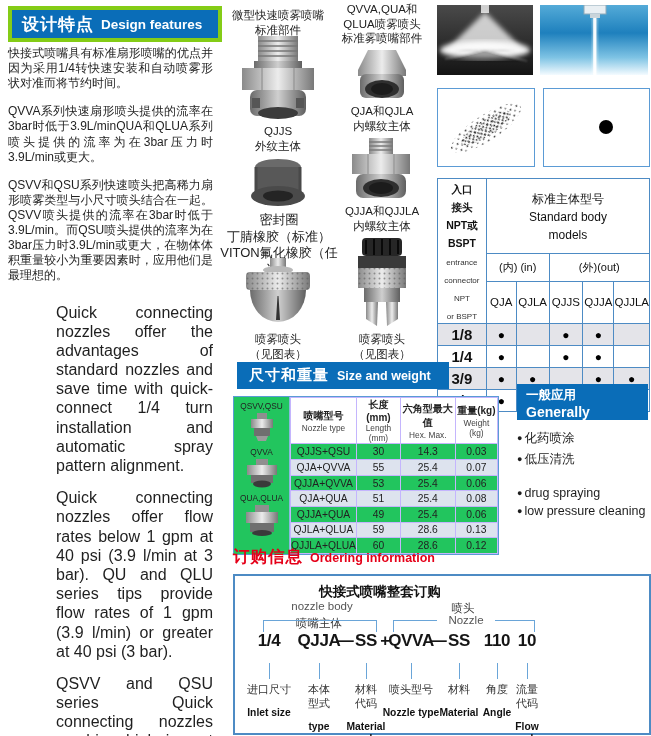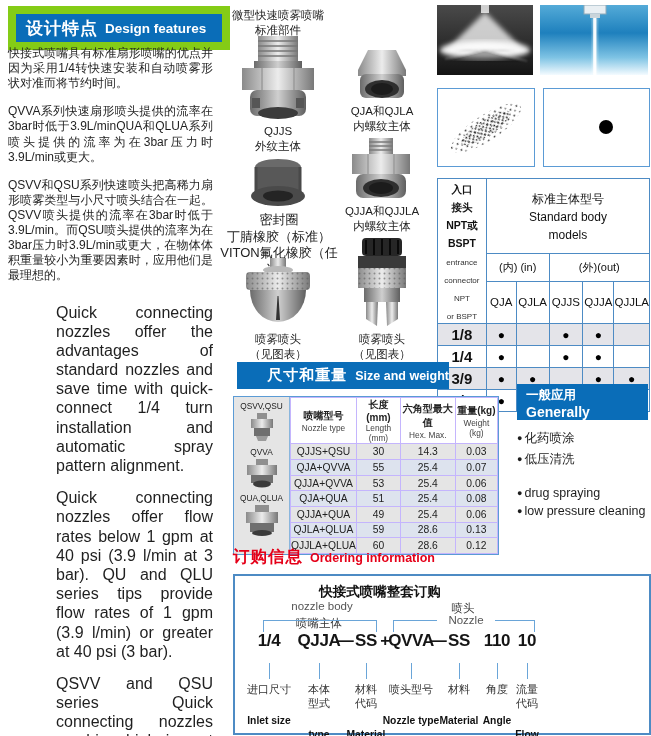--- a/index.html
+++ b/index.html
@@ -1,21 +1,21 @@
 <!DOCTYPE html>
 <html><head>
 <meta charset="utf-8">
 <style>
   html,body{margin:0;padding:0;background:#fff;}
   #page{position:relative;width:651px;height:736px;background:#fff;overflow:hidden;
         font-family:"Liberation Sans","DejaVu Sans",sans-serif;color:#222;}
   .abs{position:absolute;}
   .pre{white-space:pre-line;}
   
-  .hdr-banner{left:8px;top:6px;width:196px;height:28px;background:#0a6db8;border:8px solid #84cc16;
+  .hdr-banner{left:8px;top:6px;width:196px;height:28px;background:#0a6db8;border:4px solid #84cc16;
       display:flex;align-items:center;gap:7px;padding-left:10px;}
   .hdr-zh{color:#fff;font-weight:bold;font-size:17px;letter-spacing:1px;}
   .hdr-en{color:#fff;font-weight:bold;font-size:13.5px;}
   .lefttext{left:8px;top:46px;width:205px;}
   .lefttext p{margin:0 0 13px 0;font-size:12px;line-height:1.26;text-align:justify;color:#1f1f1f;}
   .lefttext p.en{font-size:16px;line-height:1.2;margin-bottom:13px;margin-left:48px;}
   .gap-big{margin-bottom:19px !important;}
   
   .mlabel{font-size:11.5px;line-height:1.28;color:#222;text-align:center;}
   .mlabel.sm{font-size:13px;}
@@ -28,24 +28,24 @@
   .bmt .rowhead-zh{font-size:10.5px;font-weight:bold;line-height:1.15;color:#111;}
   .bmt .rowhead-en{font-size:8px;line-height:1.12;color:#333;}
   .bmt .title{font-size:12px;line-height:1.12;color:#111;}
   .bmt .inout{font-size:11px;height:19px;color:#111;}
   .bmt .model{font-size:11.5px;height:30px;color:#111;}
   .bmt .size{font-size:15px;font-weight:600;color:#111;}
   .bmt .dot{font-size:12px;color:#000;}
   .bmt tr.shade td{background:#e4e4e9;}
   .bmt .datarow td{height:21px;}
   
-  .swb{left:237px;top:362px;width:200px;height:27px;background:#0a6db8;display:flex;align-items:center;gap:8px;padding-left:12px;justify-content:flex-end;}
+  .swb{left:237px;top:362px;width:200px;height:27px;background:#0a6db8;display:flex;align-items:center;gap:8px;padding-left:12px;}
   .swb .zh{color:#fff;font-weight:bold;font-size:15px;letter-spacing:1px;}
   .swb .en{color:#fff;font-weight:bold;font-size:12.5px;}
-  .swt-wrap{left:233px;top:396px;width:264px;height:157px;border:1px solid #5b9bd5;display:flex;background:#e5e5e5;}
+  .swt-wrap{left:233px;top:396px;width:264px;height:157px;border:1px solid #5b9bd5;display:flex;background:#22c55e;}
   .swt-imgs{width:55px;border-right:1px solid #8ab6dd;display:flex;flex-direction:column;align-items:center;padding-top:3px;}
   .swt-imgs .lbl{font-size:8.3px;color:#222;margin:1px 0;}
   .swt{flex:1;}
   .swt td,.swt th{border:1px solid #c4b5fd;text-align:center;vertical-align:middle;padding:0;}
   .swt th{font-weight:normal;height:33px;background:#fff;}
   .swt .h-zh{font-size:10px;font-weight:bold;color:#222;display:block;}
   .swt .h-en{font-size:8.3px;color:#444;display:block;}
   .swt td{font-size:10.3px;height:14.5px;color:#222;}
   .swt tr:nth-child(odd) td{background:#dde3ee;}
   
@@ -61,21 +61,21 @@
   .ordhead .en{color:#e50019;font-weight:bold;font-size:12.5px;}
   .ordbox{left:233px;top:574px;width:414px;height:157px;border:2px solid #4d8bc4;background:#fff;}
   .ob-title{left:40px;top:7px;width:210px;text-align:center;font-weight:bold;font-size:13.5px;color:#111;}
   .grp-zh{font-size:11.5px;color:#333;text-align:center;}
   .grp-en{font-size:11.5px;color:#555;text-align:center;background:#fff;padding:0 3px;z-index:2;}
   .bracket{border-top:1px solid #6aa5d8;border-left:1px solid #6aa5d8;border-right:1px solid #6aa5d8;height:11px;}
   .code{top:55px;font-size:17px;font-weight:bold;color:#151515;transform:translateX(-50%);letter-spacing:-0.3px;white-space:nowrap;}
   .tick{top:87px;width:1px;height:16px;background:#6aa5d8;}
   .fld{top:107px;width:58px;text-align:center;}
   .fld .zh{font-size:11px;color:#333;line-height:1.25;}
-  .fld .en{font-size:10.3px;font-weight:bold;color:#111;line-height:1.2;margin-top:18px;}
+  .fld .en{font-size:10.3px;font-weight:bold;color:#111;line-height:1.2;margin-top:10px;}
 </style>
 </head>
 <body>
 
 <svg width="0" height="0" style="position:absolute" aria-hidden="true">
   <defs>
     <linearGradient id="gmH" x1="0" y1="0" x2="1" y2="0">
       <stop offset="0" stop-color="#8a8a8a"></stop>
         <stop offset="0.5" stop-color="#ececec"></stop>
         <stop offset="1" stop-color="#787878"></stop>
@@ -165,20 +165,23 @@
       <ellipse cx="38" cy="14" rx="15" ry="4" fill="#b9b9b9"></ellipse>
       <rect x="6" y="16" width="64" height="18" rx="4" fill="url(#gmH)"></rect>
       <rect x="6" y="16" width="64" height="18" rx="4" fill="url(#kn)" opacity="0.6"></rect>
       <path d="M10 34 A28 32 0 0 0 66 34 Z" fill="url(#gmD)"></path>
       <polygon points="36,64 40,64 38.5,40 37.5,40" fill="#333"></polygon>
     </svg>
   </div>
   <div class="abs mlabel pre" style="left:222px;top:332px;width:112px;">喷雾喷头
 （见图表）</div>
 
+  <div class="abs mlabel pre" style="left:330px;top:2px;width:104px;">QVVA,QUA和
+QLUA喷雾喷头
+标准雾喷嘴部件</div>
   <div class="abs" style="left:350px;top:46px;">
     <svg width="64" height="56" viewBox="0 0 64 56">
       <polygon points="8,24 18,4 46,4 56,24 56,30 8,30" fill="url(#gmH)"></polygon>
       <rect x="10" y="28" width="44" height="24" rx="6" fill="url(#gmD)"></rect>
       <ellipse cx="32" cy="43" rx="17" ry="9" fill="#2f2f2f"></ellipse>
       <ellipse cx="32" cy="43" rx="11" ry="6" fill="#1c1c1c"></ellipse>
     </svg>
   </div>
   <div class="abs mlabel pre" style="left:330px;top:104px;width:104px;">QJA和QJLA
 内螺纹主体</div>

